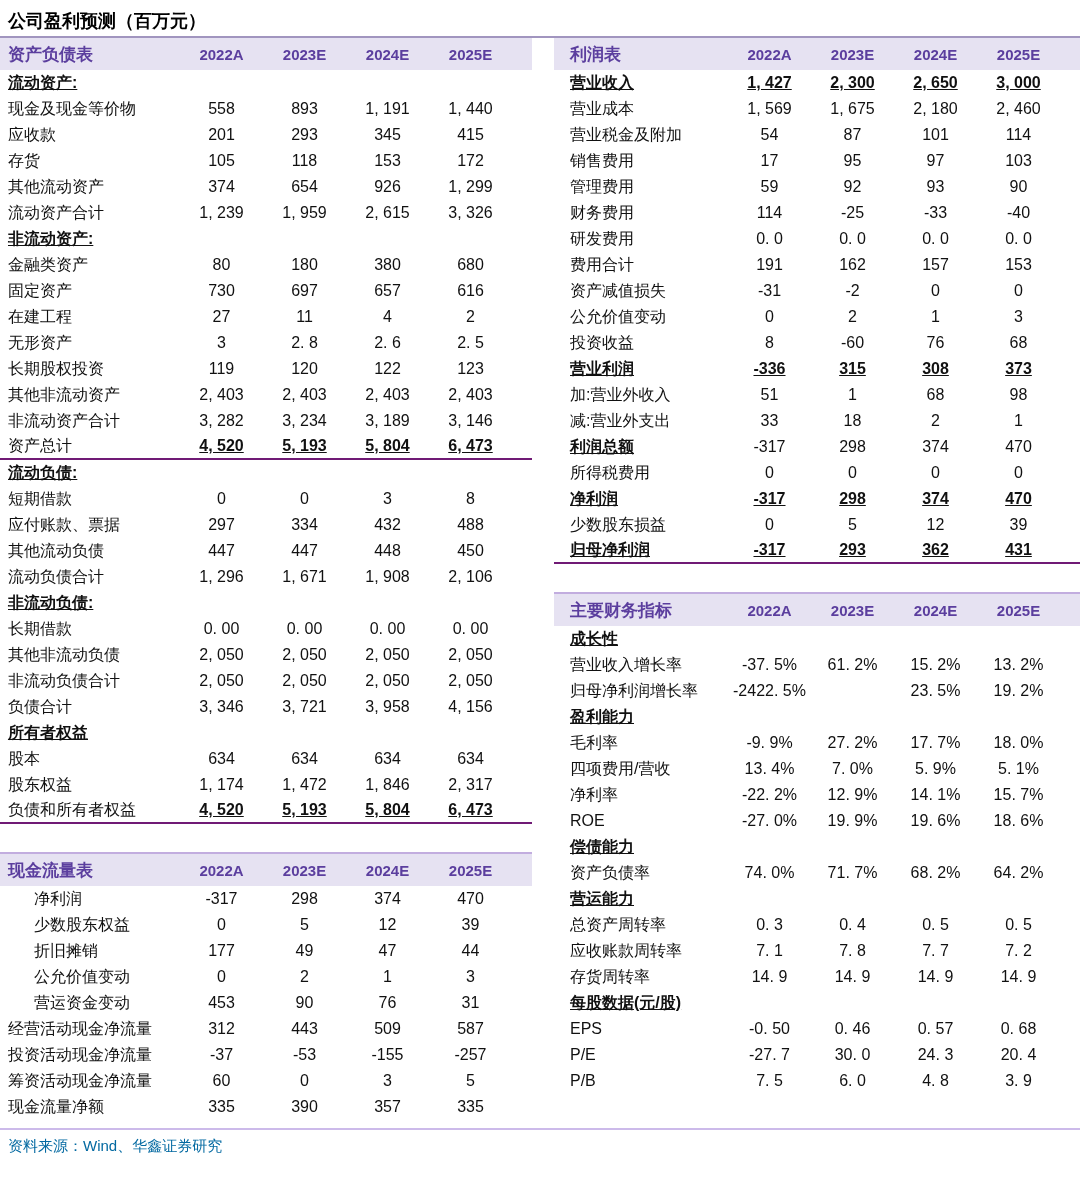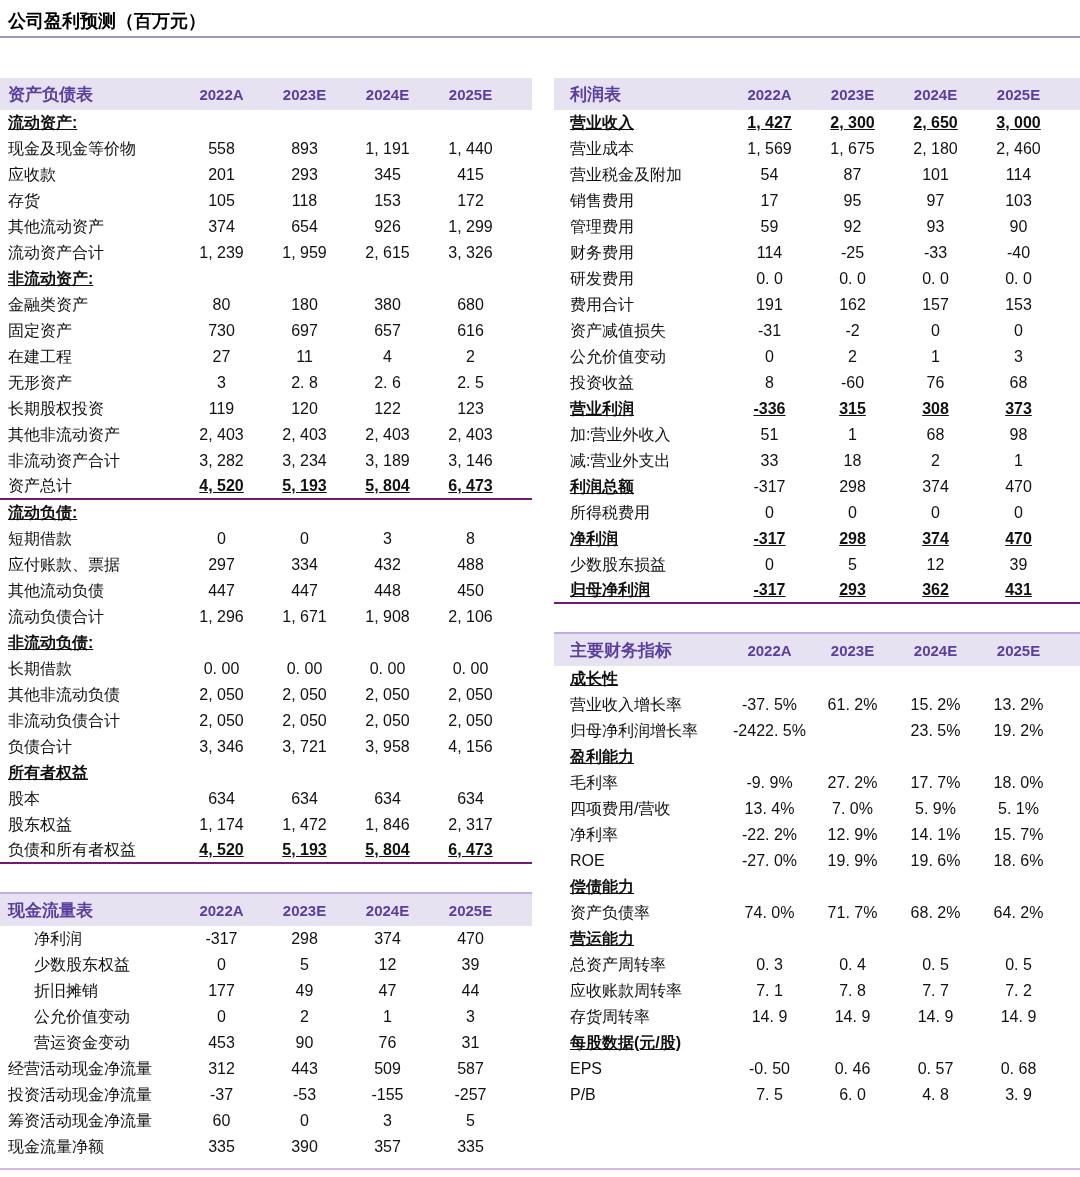--- a/index.html
+++ b/index.html
@@ -15,21 +15,21 @@
   .title{
     margin:0 0 4px 8px;
     font-size:18px;
     font-weight:bold;
     line-height:22px;
     color:#000;
   }
   .rule{height:0;border-top:2px solid #c9b6e6;}
   .rule-top{border-top-color:#a195bf;}
   .rule-bottom{margin-top:8px;border-top-color:#ccbaea;}
-  .columns{display:flex;align-items:flex-start;margin-top:40px;}
+  .columns{display:flex;align-items:flex-start;}
   .col-left{width:532px;}
   .col-right{width:526px;margin-left:22px;}
   .tbl{width:100%;}
   .tbl.topline{border-top:2px solid #c2addf;}
   .thead{
     display:flex;align-items:center;
     height:32px;
     background:#e6e2f2;
     padding-right:20px;
     box-sizing:border-box;
@@ -633,20 +633,27 @@
               <div class="val"></div>
             </div>
             <div class="row">
               <div class="lbl">EPS</div>
               <div class="val">-0. 50</div>
               <div class="val">0. 46</div>
               <div class="val">0. 57</div>
               <div class="val">0. 68</div>
             </div>
             <div class="row">
+              <div class="lbl">P/E</div>
+              <div class="val">-27. 7</div>
+              <div class="val">30. 0</div>
+              <div class="val">24. 3</div>
+              <div class="val">20. 4</div>
+            </div>
+            <div class="row">
               <div class="lbl">P/B</div>
               <div class="val">7. 5</div>
               <div class="val">6. 0</div>
               <div class="val">4. 8</div>
               <div class="val">3. 9</div>
             </div>
           </div>
       </section>
     </div>
 

